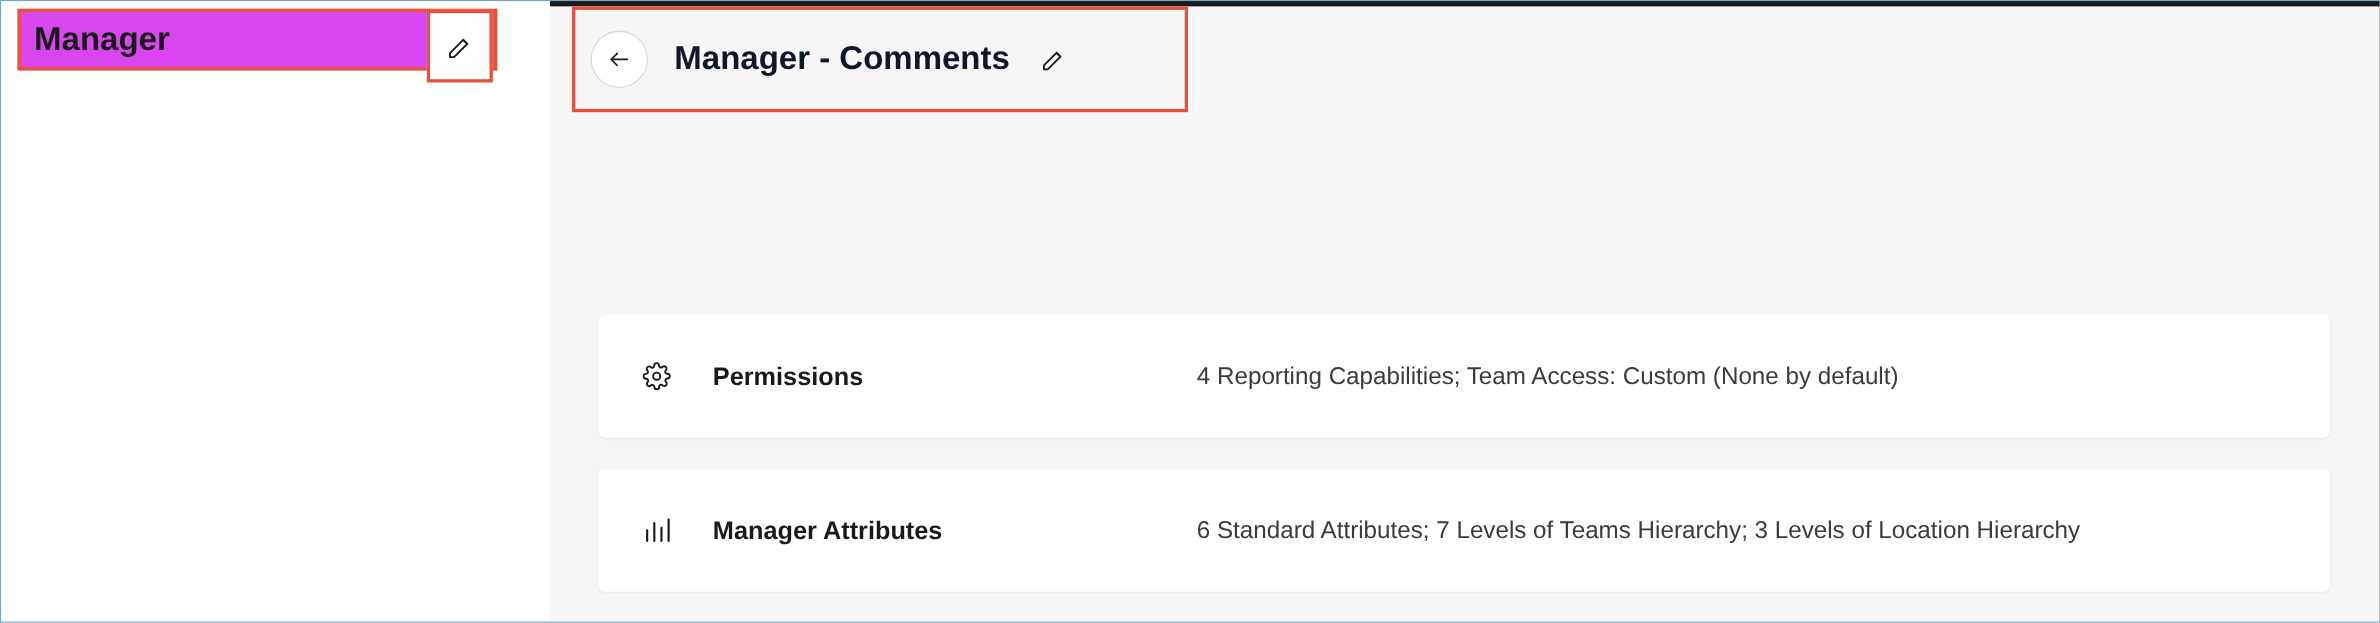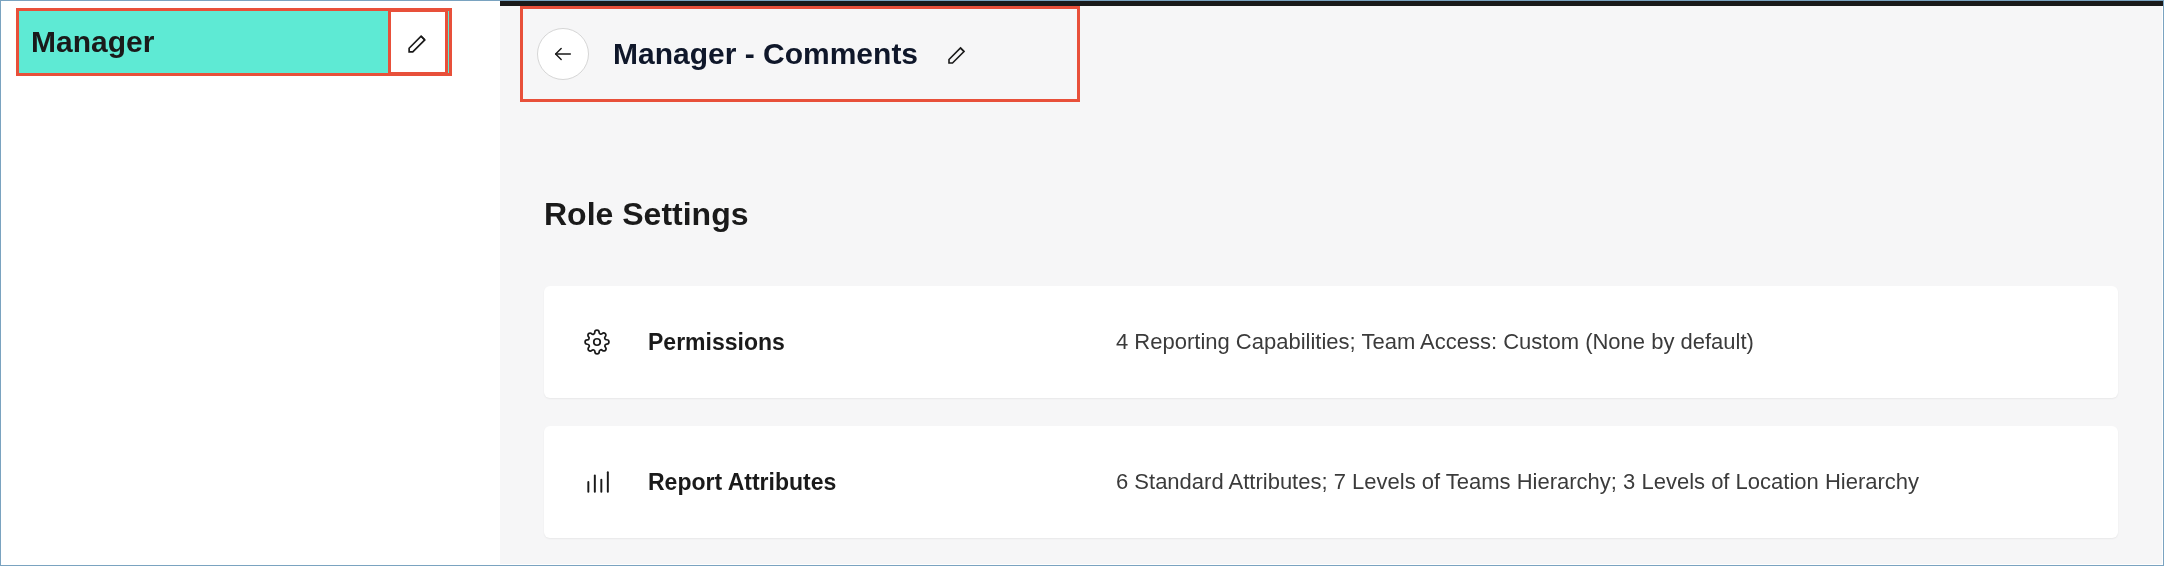--- a/index.html
+++ b/index.html
@@ -38,26 +38,26 @@
       left: 4px;
       width: 490px;
       height: 558px;
       background: #fff;
     }
     .sidebar-item {
       position: absolute;
       top: 4px;
       left: 12px;
       width: 436px;
-      height: 68px;
+      height: 56px;
       border: 3px solid #e8503a;
       display: flex;
       align-items: center;
       padding-left: 12px;
-      background: #5eead4;
+      background: #d946ef;
     }
     .sidebar-item-label {
       font-size: 30px;
       font-weight: 600;
       color: #1a1a1a;
     }
     .sidebar-edit-btn {
       position: absolute;
       top: 5px;
       left: 384px;
@@ -150,21 +150,20 @@
     .card-label {
       font-size: 23px;
       font-weight: 600;
       color: #1a1a1a;
       width: 440px;
     }
     .card-summary {
       font-size: 22px;
       color: #3b3b3b;
       flex: 1;
-      margin-left: 28px;
     }
     svg {
       display: block;
     }
   </style>
 </head>
 <body>
 
 <div class="top-dark-bar"></div>
 
@@ -196,21 +195,20 @@
     <span class="title-edit-icon">
       <span>
         <svg width="24" height="24" viewBox="0 0 24 24" fill="none" stroke="#1a1a1a" stroke-width="1.6">
           <path d="M3 17.5 L14.5 6 L18 9.5 L6.5 21 L3 21 Z"></path>
           <path d="M14.5 6 L18 9.5"></path>
         </svg>
       </span>
     </span>
   </div>
 
-  <div class="section-title">Role Settings</div>
 
   <div class="card card-1">
     <span class="card-icon">
       <svg width="26" height="26" viewBox="0 0 24 24" fill="none" stroke="#1a1a1a" stroke-width="1.6" stroke-linecap="round" stroke-linejoin="round">
         <circle cx="12" cy="12" r="3"></circle>
         <path d="M19.4 15a1.65 1.65 0 0 0 .33 1.82l.06.06a2 2 0 1 1-2.83 2.83l-.06-.06a1.65 1.65 0 0 0-1.82-.33 1.65 1.65 0 0 0-1 1.51V21a2 2 0 1 1-4 0v-.09a1.65 1.65 0 0 0-1-1.51 1.65 1.65 0 0 0-1.82.33l-.06.06a2 2 0 1 1-2.83-2.83l.06-.06a1.65 1.65 0 0 0 .33-1.82 1.65 1.65 0 0 0-1.51-1H3a2 2 0 1 1 0-4h.09a1.65 1.65 0 0 0 1.51-1 1.65 1.65 0 0 0-.33-1.82l-.06-.06a2 2 0 1 1 2.83-2.83l.06.06a1.65 1.65 0 0 0 1.82.33h0a1.65 1.65 0 0 0 1-1.51V3a2 2 0 1 1 4 0v.09a1.65 1.65 0 0 0 1 1.51h0a1.65 1.65 0 0 0 1.82-.33l.06-.06a2 2 0 1 1 2.83 2.83l-.06.06a1.65 1.65 0 0 0-.33 1.82v0a1.65 1.65 0 0 0 1.51 1H21a2 2 0 1 1 0 4h-.09a1.65 1.65 0 0 0-1.51 1z"></path>
       </svg>
     </span>
     <span class="card-label">Permissions</span>
     <span class="card-summary">4 Reporting Capabilities; Team Access: Custom (None by default)</span>
@@ -218,18 +216,18 @@
 
   <div class="card card-2">
     <span class="card-icon">
       <svg width="26" height="26" viewBox="0 0 24 24" fill="none" stroke="#1a1a1a" stroke-width="1.8" stroke-linecap="round">
         <line x1="4" y1="21" x2="4" y2="12"></line>
         <line x1="10" y1="21" x2="10" y2="6"></line>
         <line x1="16" y1="21" x2="16" y2="10"></line>
         <line x1="22" y1="21" x2="22" y2="3"></line>
       </svg>
     </span>
-    <span class="card-label">Report Attributes</span>
+    <span class="card-label">Manager Attributes</span>
     <span class="card-summary">6 Standard Attributes; 7 Levels of Teams Hierarchy; 3 Levels of Location Hierarchy</span>
   </div>
 </div>
 
 <div class="outer-border"></div>
 
 </body></html>

